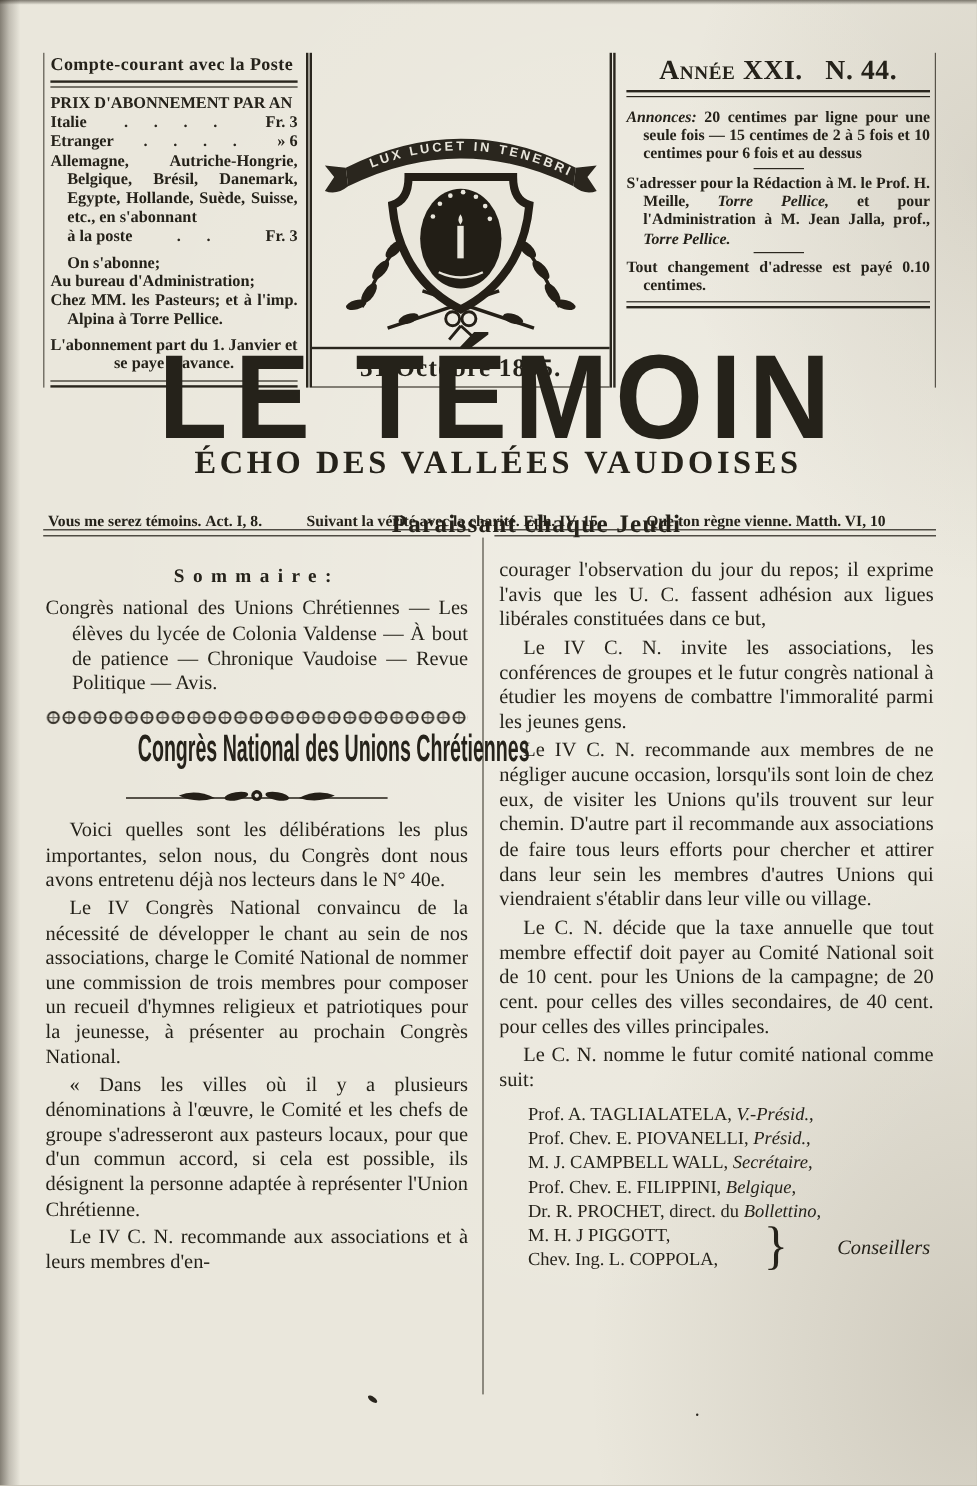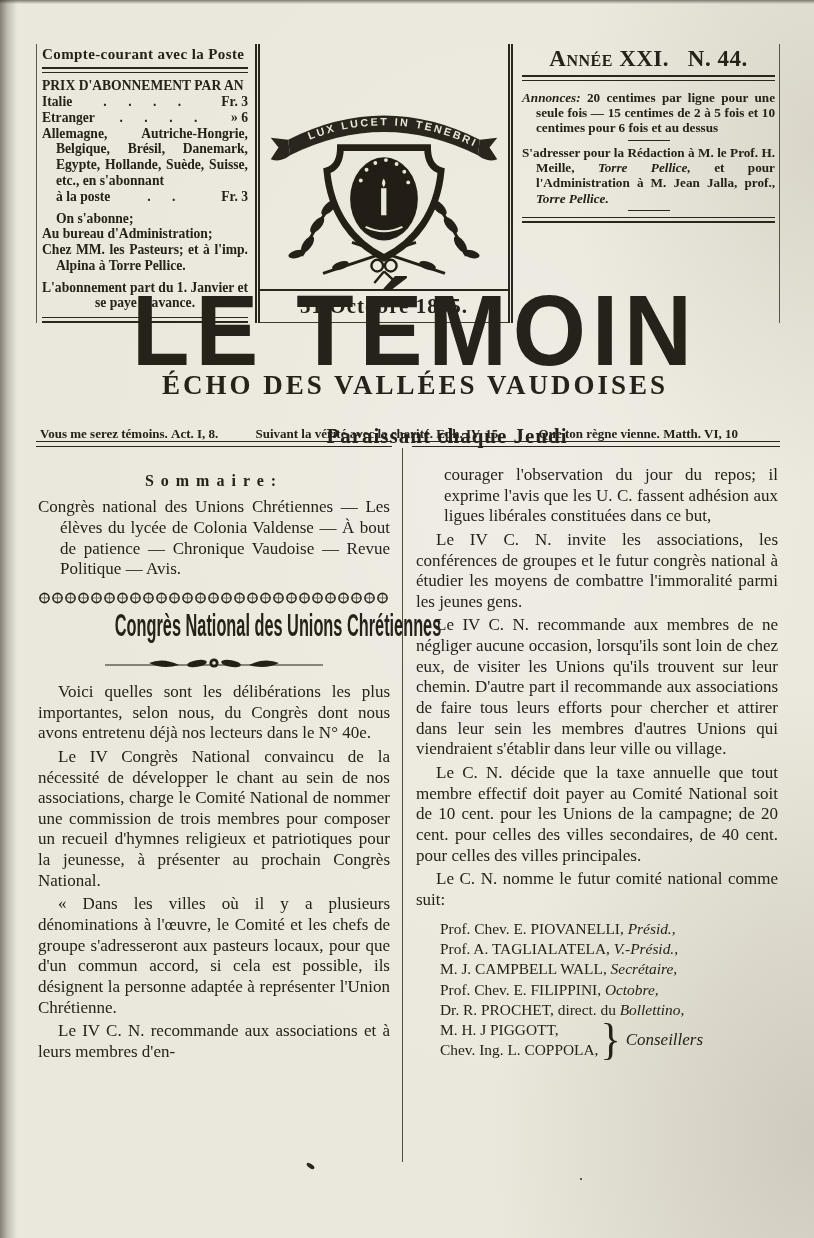--- a/index.html
+++ b/index.html
@@ -65,25 +65,25 @@
   .col.left{left:38px;width:352px;}
   .col.right{left:416px;width:362px;}
   .sommaire-head{text-align:center;font-weight:bold;font-size:16px;letter-spacing:7px;margin-top:6px;}
   .sommaire-text{margin-top:7px;padding-left:22px;text-indent:-22px;}
   .chain{display:block;margin:11px auto 6px;}
   .art-title{text-align:center;margin-top:2px;height:38px;}
   .art-title span{display:inline-block;font-family:"Liberation Sans", sans-serif;font-weight:bold;
     font-size:24px;white-space:nowrap;transform:scale(.68,1.32);transform-origin:center;}
   .flourish{display:block;margin:4px auto 8px;}
   .para{margin:0 0 3px;text-indent:20px;}
-  .para.noindent{text-indent:0;margin-left:28px;}
+  .para.noindent{text-indent:0;}
   .committee{margin-top:9px;padding-left:24px;font-size:15.4px;line-height:1.3;text-align:left;}
   .crow{white-space:nowrap;}
   .crow .role{font-style:italic;}
-  .cgroup{display:flex;align-items:center;}
+  .cgroup{display:flex;align-items:center;gap:36px;}
   .cgroup .brace{font-size:42px;font-weight:400;line-height:.9;margin:0 5px 0 2px;transform:scaleY(1.05);}
   .cgroup .clabel{font-style:italic;font-size:17px;}
 </style>
 </head>
 <body>
 
 <div class="page">
   <div class="edge-top"></div>
   <div class="edge-left"></div>
   <div class="speck" style="left:306px;top:1164px;width:9px;height:4px;transform:rotate(35deg);"></div>
@@ -183,20 +183,21 @@
       <div class="issue-line">
         <span class="sc">Année XXI.</span>&nbsp;&nbsp;
         <span>N. 44.</span>
       </div>
       <div class="rule-tt"></div>
       <div class="gap4"></div>
       <div class="hang"><span class="it">Annonces:</span><span> 20 centimes par ligne pour une seule fois — 15 centimes de 2 à 5 fois et 10 centimes pour 6 fois et au dessus</span></div>
       <div class="minirule"></div>
       <div class="hang"><span>S'adresser pour la </span><b>Rédaction</b><span> à M. le Prof. H. Meille, </span><span class="it">Torre Pellice,</span><span> et pour l'</span><b>Administration</b><span> à M. Jean Jalla, prof., </span><span class="it">Torre Pellice.</span></div>
       <div class="minirule"></div>
+      <div class="hang">Tout changement d'adresse est payé 0.10 centimes.</div>
       <div class="rule-bb"></div>
     </div>
   </div>
 
   <div class="mast-title">LE TÉMOIN</div>
   <div class="mast-sub">ÉCHO DES VALLÉES VAUDOISES</div>
   <div class="mast-freq">Paraissant chaque Jeudi</div>
 
   <div class="verses">
     <span><span>Vous me serez témoins. </span><b>Act. I, 8.</b></span>
@@ -245,24 +246,24 @@
   </div>
 
   <div class="col right">
     <p class="para noindent">courager l'observation du jour du repos; il exprime l'avis que les U. C. fassent adhésion aux ligues libérales constituées dans ce but,</p>
     <p class="para">Le IV C. N. invite les associations, les conférences de groupes et le futur congrès national à étudier les moyens de combattre l'immoralité parmi les jeunes gens.</p>
     <p class="para">Le IV C. N. recommande aux membres de ne négliger aucune occasion, lorsqu'ils sont loin de chez eux, de visiter les Unions qu'ils trouvent sur leur chemin. D'autre part il recommande aux associations de faire tous leurs efforts pour chercher et attirer dans leur sein les membres d'autres Unions qui viendraient s'établir dans leur ville ou village.</p>
     <p class="para">Le C. N. décide que la taxe annuelle que tout membre effectif doit payer au Comité National soit de 10 cent. pour les Unions de la campagne; de 20 cent. pour celles des villes secondaires, de 40 cent. pour celles des villes principales.</p>
     <p class="para">Le C. N. nomme le futur comité national comme suit:</p>
 
     <div class="committee">
+      <div class="crow"><span>Prof. A. TAGLIALATELA,</span> <span class="role">V.-Présid.,</span></div>
       <div class="crow"><span>Prof. Chev. E. PIOVANELLI,</span> <span class="role">Présid.,</span></div>
-      <div class="crow"><span>Prof. A. TAGLIALATELA,</span> <span class="role">V.-Présid.,</span></div>
       <div class="crow"><span>M. J. CAMPBELL WALL,</span> <span class="role">Secrétaire,</span></div>
-      <div class="crow"><span>Prof. Chev. E. FILIPPINI,</span> <span class="role">Octobre,</span></div>
+      <div class="crow"><span>Prof. Chev. E. FILIPPINI,</span> <span class="role">Belgique,</span></div>
       <div class="crow"><span>Dr. R. PROCHET, direct. du</span> <span class="role">Bollettino,</span></div>
       <div class="cgroup">
         <div>
           <div class="crow">M. H. J PIGGOTT,</div>
           <div class="crow">Chev. Ing. L. COPPOLA,</div>
         </div>
         <span class="brace">}</span>
         <span class="clabel">Conseillers</span>
       </div>
     </div>

